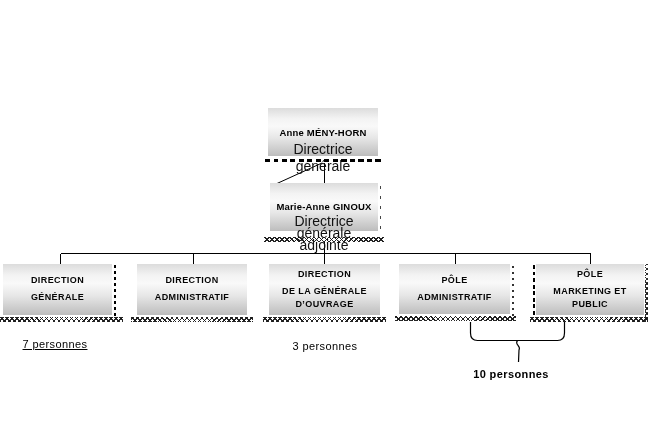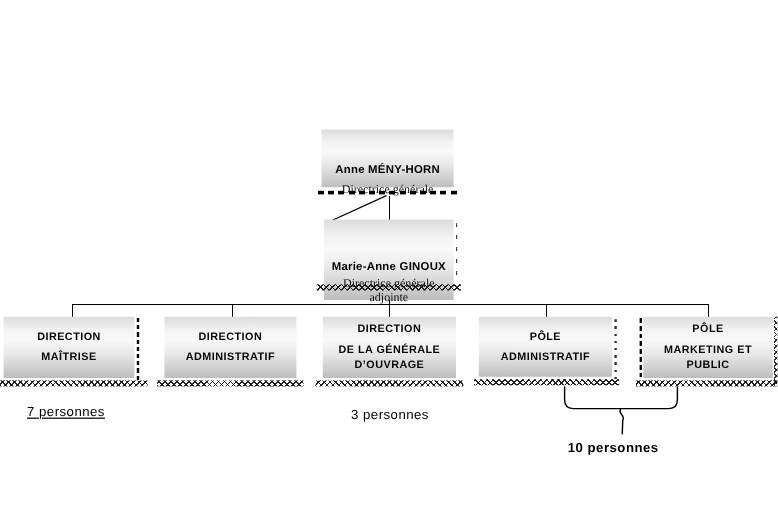--- a/index.html
+++ b/index.html
@@ -11,21 +11,21 @@
   svg.lines{position:absolute;left:0;top:0;width:648px;height:426px;pointer-events:none;}
 
   
   .nodebox{
     position:absolute;
     background:linear-gradient(180deg,#dcdcdc 0%,#f3f3f3 22%,#f9f9f9 38%,#e7e7e7 62%,#bdbdbd 100%);
     display:flex;flex-direction:column;align-items:center;justify-content:center;
     text-align:center;
   }
   .name{font-size:9.5px;font-weight:bold;line-height:16px;letter-spacing:.2px;color:#000;margin-top:36px;}
-  .subtitle{font-size:10px;line-height:12px;color:#111;font-family:Liberation Serif, serif;}
+  .subtitle{font-size:14px;line-height:12px;color:#111;}
   .ceo .subtitle{line-height:17px;}
   .l1{font-size:9px;font-weight:bold;letter-spacing:.4px;line-height:11px;margin-bottom:5px;color:#050505;}
   .l23{font-size:9px;font-weight:bold;letter-spacing:.4px;line-height:12.5px;color:#050505;}
 
   
   .hatch-h{
     position:absolute;height:5px;
     background-image:
       repeating-linear-gradient(45deg,rgba(25,25,25,.95) 0 1px,transparent 1px 3.5px),
       repeating-linear-gradient(-45deg,rgba(25,25,25,.95) 0 1px,transparent 1px 3.5px);
@@ -71,31 +71,31 @@
     <path d="M470.5 322 V333 Q470.5 340.5 477.5 340.5 H557.5 Q564.5 340.5 564.5 333 V322" stroke="#000" stroke-width="1.2" fill="none"></path>
     <path d="M517.5 340.5 C514 344.5 521.5 346 519 350 L518.5 362" stroke="#000" stroke-width="1.2" fill="none"></path>
   </svg>
 
   <div class="nodebox ceo" style="left:268px;top:108px;width:110px;height:48px;">
     <span class="name">Anne MÉNY-HORN</span>
     <span class="subtitle">Directrice générale</span>
   </div>
   <div class="dash-thick" style="left:265px;top:159px;width:117px;"></div>
 
-  <div class="nodebox" style="left:270px;top:183px;width:108px;height:67px;">
+  <div class="nodebox" style="left:270px;top:183px;width:108px;height:48px;">
     <span class="name">Marie-Anne GINOUX</span>
     <span class="subtitle">Directrice générale</span>
     <span class="subtitle">adjointe</span>
   </div>
   <div class="vdot-sparse" style="left:379.5px;top:186px;height:48px;"></div>
   <div class="hatch-h" style="left:264px;top:237px;width:120px;"></div>
 
   <div class="nodebox" style="left:3px;top:264px;width:109px;height:51px;">
     <span class="l1">DIRECTION</span>
-    <span class="l23">MAÎTRISE</span>
+    <span class="l23">GÉNÉRALE</span>
   </div>
   <div class="vdash-bold" style="left:113.5px;top:265px;height:52px;"></div>
   <div class="hatch-h" style="left:0px;top:317px;width:123px;"></div>
 
   <div class="nodebox" style="left:137px;top:264px;width:110px;height:51px;">
     <span class="l1">DIRECTION</span>
     <span class="l23">ADMINISTRATIF</span>
   </div>
   <div class="hatch-h" style="left:131px;top:317px;width:122px;"></div>
 

